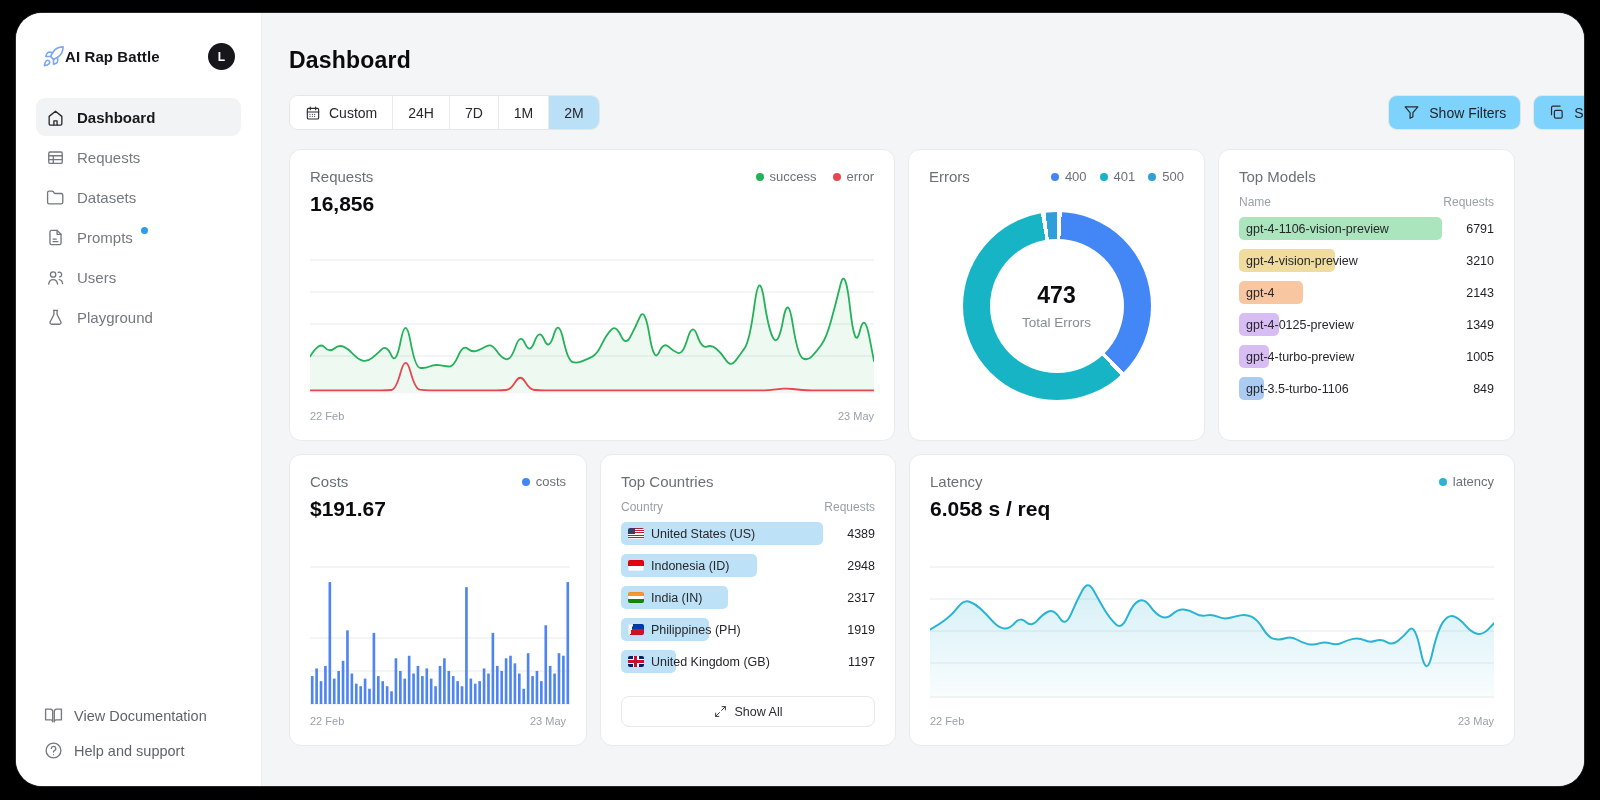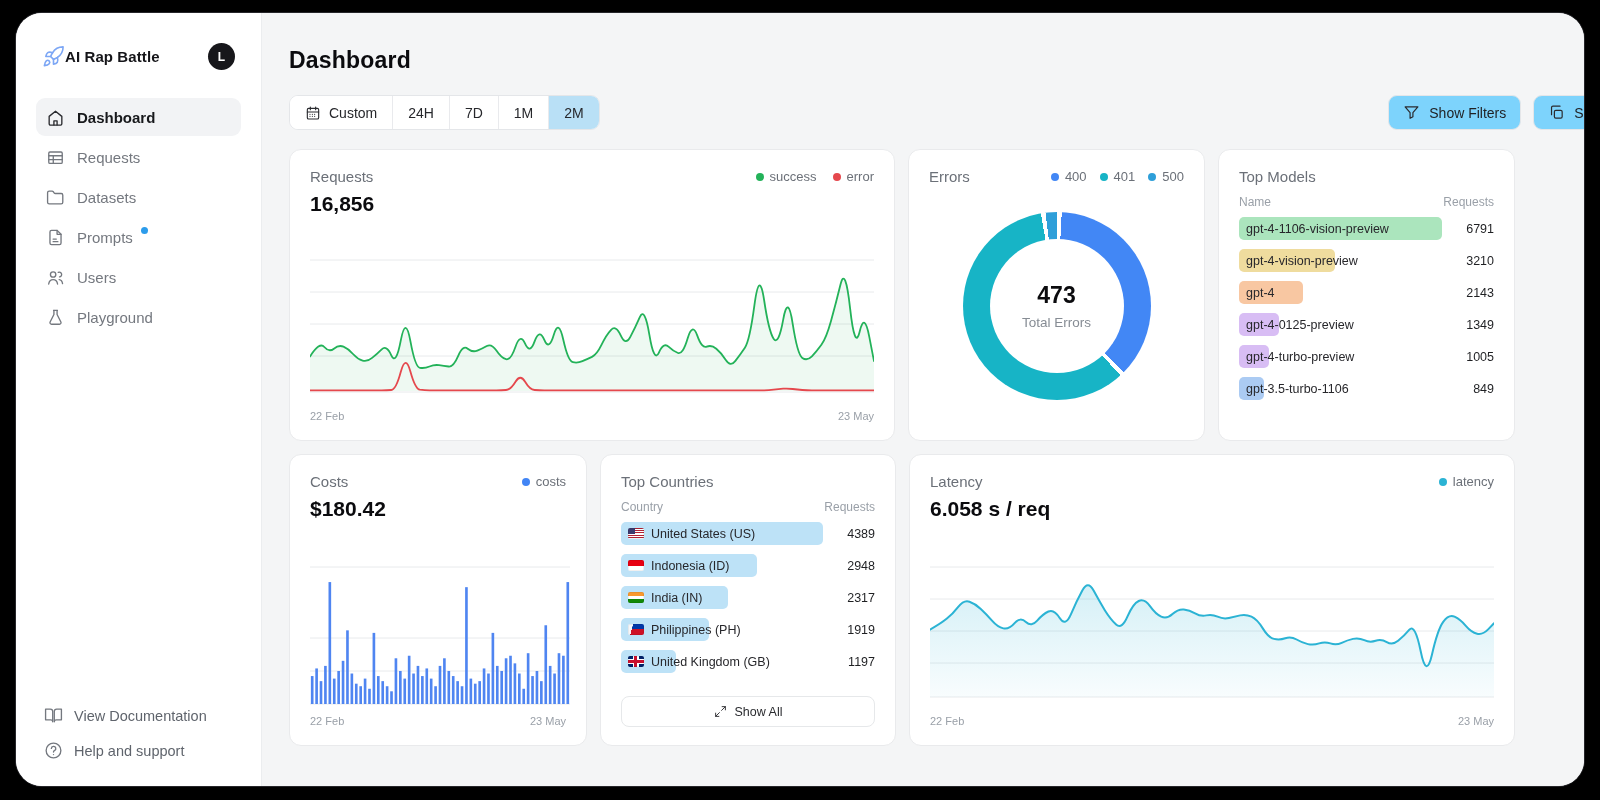--- a/index.html
+++ b/index.html
@@ -355,21 +355,21 @@
       <section class="card c-costs">
         <div class="card-head">
           <span class="card-title">Costs</span>
           <div class="legend">
               <span class="legend-item">
                 <span class="legend-dot" style="background: rgb(66, 133, 245);"></span>
                 <span>costs</span>
               </span>
             </div>
         </div>
-        <div class="big-value">$180.42</div>
+        <div class="big-value">$191.67</div>
         <div class="chart-wrap" style="margin-top:auto">
           <svg id="costs-svg" width="260" height="148">
             <line class="gridline" x1="0" y1="8" x2="260" y2="8"></line>
             <line class="gridline" x1="0" y1="79" x2="260" y2="79"></line>
             <line class="gridline" x1="0" y1="112" x2="260" y2="112"></line>
             <line class="gridline" x1="0" y1="145" x2="260" y2="145"></line>
             <g id="costs-bars">
                 <rect x="0.88" width="2.64" y="117.06" height="27.94" fill="#4f85f1"></rect>
                 <rect x="5.29" width="2.64" y="109.44" height="35.56" fill="#4f85f1"></rect>
                 <rect x="9.69" width="2.64" y="122.14" height="22.86" fill="#4f85f1"></rect>

